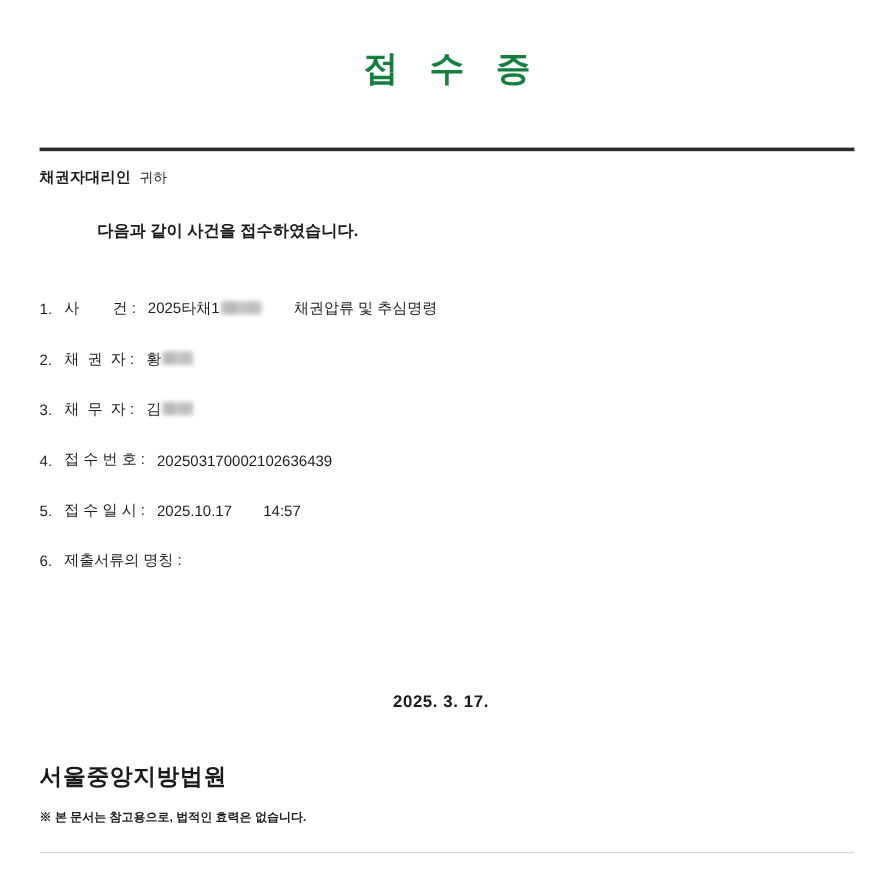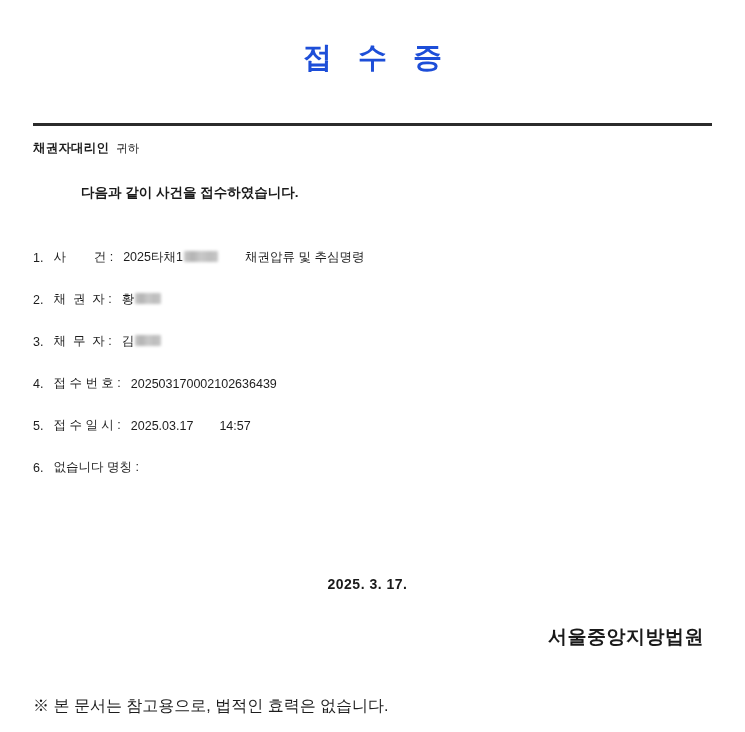--- a/index.html
+++ b/index.html
@@ -20,21 +20,21 @@
     height: 732px;
     box-sizing: border-box;
     padding: 0 33px;
     position: relative;
   }
   .doc-title {
     text-align: center;
     font-size: 29px;
     font-weight: bold;
     letter-spacing: 9px;
-    color: #1d4ed8;
+    color: #15803d;
     padding-top: 38px;
     padding-left: 9px;
   }
   .title-rule {
     margin-top: 45px;
     border-top: 3px solid #2b2b2b;
   }
   .recipient-row {
     margin-top: 14px;
     font-size: 12.5px;
@@ -91,32 +91,33 @@
   .date-line {
     margin-top: 100px;
     text-align: center;
     font-size: 14px;
     font-weight: bold;
     letter-spacing: 0.5px;
     color: #1a1a1a;
     padding-right: 10px;
   }
   .court-line {
-    margin-top: 32px;
-    text-align: right;
+    margin-top: 42px;
+    text-align: left;
     font-size: 19px;
     font-weight: bold;
     letter-spacing: 0.5px;
     color: #1a1a1a;
     padding-right: 8px;
   }
   .note {
-    margin-top: 46px;
-    font-size: 16px;
+    margin-top: 14px;
+    font-size: 10px;
     color: #1d1d1d;
+    font-weight: bold;
   }
   .bottom-rule {
     margin-top: 22px;
     border-top: 1px solid #d8d8d8;
   }
 </style>
 </head>
 <body>
 
 <div class="page">
@@ -143,25 +144,25 @@
 
     <div class="field-row">
       <span class="field-label">3.</span><span class="gap-sm"></span><span class="field-label">채  무  자 :</span><span class="gap-sm"></span><span class="field-value">김</span><span class="redact w-name"></span>
     </div>
 
     <div class="field-row">
       <span class="field-label">4.</span><span class="gap-sm"></span><span class="field-label">접 수 번 호 :</span><span class="gap-sm"></span><span class="field-value">202503170002102636439</span>
     </div>
 
     <div class="field-row">
-      <span class="field-label">5.</span><span class="gap-sm"></span><span class="field-label">접 수 일 시 :</span><span class="gap-sm"></span><span class="field-value">2025.03.17</span><span class="gap-md"></span><span class="field-value">14:57</span>
+      <span class="field-label">5.</span><span class="gap-sm"></span><span class="field-label">접 수 일 시 :</span><span class="gap-sm"></span><span class="field-value">2025.10.17</span><span class="gap-md"></span><span class="field-value">14:57</span>
     </div>
 
     <div class="field-row">
-      <span class="field-label">6.</span><span class="gap-sm"></span><span class="field-label">없습니다 명칭 :</span><span class="gap-sm"></span>
+      <span class="field-label">6.</span><span class="gap-sm"></span><span class="field-label">제출서류의 명칭 :</span><span class="gap-sm"></span>
     </div>
 
   </div>
 
   <div class="date-line">2025. 3. 17.</div>
 
   <div class="court-line">서울중앙지방법원</div>
 
   <div class="note">※ 본 문서는 참고용으로, 법적인 효력은 없습니다.</div>
 

